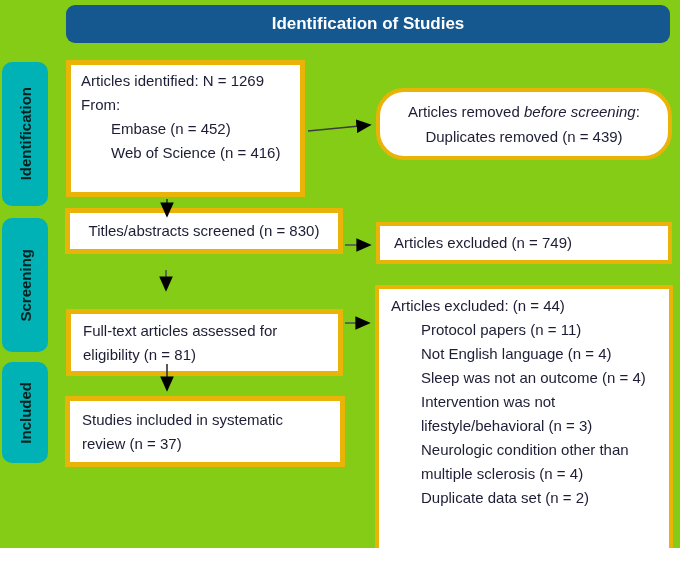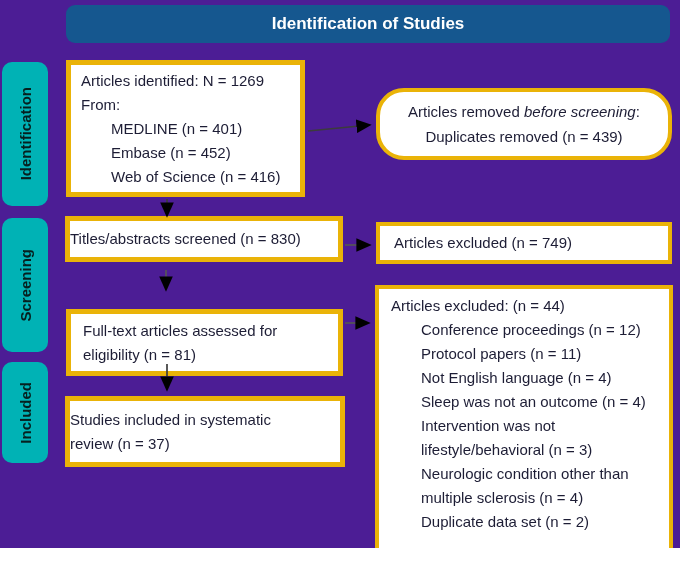--- a/index.html
+++ b/index.html
@@ -1,17 +1,17 @@
 <!DOCTYPE html>
 <html><head>
 <meta charset="utf-8">
 <style>
   html,body{margin:0;padding:0;background:#ffffff;}
   .canvas{
-    position:relative;width:680px;height:548px;background:#4c1d95;overflow:hidden;
+    position:relative;width:680px;height:548px;background:#84cc16;overflow:hidden;
     font-family:"Liberation Sans","DejaVu Sans",sans-serif;color:#1d1d35;
   }
   .header{
     position:absolute;left:66px;top:5px;width:604px;height:38px;
     background:#15578f;border-radius:9px;
     display:flex;align-items:center;justify-content:center;
   }
   .header span{color:#ffffff;font-weight:bold;font-size:17px;}
   .stage-tab{
     position:absolute;left:2px;width:46px;background:#00b2b5;border-radius:10px;
@@ -25,23 +25,23 @@
   .tab-screening{top:218px;height:134px;}
   .tab-included{top:362px;height:101px;}
   .fbox{
     position:absolute;background:#ffffff;border:5px solid #eab308;
     box-sizing:border-box;font-size:15px;line-height:24px;
   }
   .fbox-thin{border-width:4px;}
   .line{white-space:nowrap;}
   .indent{padding-left:30px;}
   .box-identified{left:66px;top:60px;width:239px;height:137px;padding:4px 10px;}
-  .box-screened{left:65px;top:216px;width:278px;height:46px;padding:6px 0;}
+  .box-screened{left:65px;top:208px;width:278px;height:46px;padding:6px 0;text-align:center;}
   .box-fulltext{left:66px;top:309px;width:277px;height:67px;padding:5px 12px;}
-  .box-included{left:65px;top:396px;width:280px;height:71px;padding:7px 0;}
+  .box-included{left:65px;top:396px;width:280px;height:71px;padding:7px 12px;}
   .box-removed{left:376px;top:88px;width:296px;height:72px;padding:7px 6px;text-align:center;line-height:25px;border-radius:28px;}
   .box-excluded1{left:376px;top:222px;width:296px;height:42px;padding:5px 14px;}
   .box-excluded2{left:375px;top:285px;width:298px;height:285px;padding:5px 0 5px 12px;}
   .arrow-layer{position:absolute;left:0;top:0;pointer-events:none;}
 </style>
 </head>
 <body>
 
 <div class="canvas">
 
@@ -55,21 +55,20 @@
   <div class="stage-tab tab-screening">
     <span>Screening</span>
   </div>
   <div class="stage-tab tab-included">
     <span>Included</span>
   </div>
 
   <div class="fbox box-identified">
     <div class="line">Articles identified: N = 1269</div>
     <div class="line">From:</div>
-    <div class="line indent">MEDLINE (n = 401)</div>
     <div class="line indent">Embase (n = 452)</div>
     <div class="line indent">Web of Science (n = 416)</div>
   </div>
 
   <div class="fbox fbox-thin box-removed">
     <div class="line"><span>Articles removed </span><i>before screening</i><span>:</span></div>
     <div class="line">Duplicates removed (n = 439)</div>
   </div>
 
   <div class="fbox box-screened">
@@ -80,21 +79,20 @@
     <div class="line">Articles excluded (n = 749)</div>
   </div>
 
   <div class="fbox box-fulltext">
     <div class="line">Full-text articles assessed for</div>
     <div class="line">eligibility (n = 81)</div>
   </div>
 
   <div class="fbox fbox-thin box-excluded2">
     <div class="line">Articles excluded: (n = 44)</div>
-    <div class="line indent">Conference proceedings (n = 12)</div>
     <div class="line indent">Protocol papers (n = 11)</div>
     <div class="line indent">Not English language (n = 4)</div>
     <div class="line indent">Sleep was not an outcome (n = 4)</div>
     <div class="line indent">Intervention was not</div>
     <div class="line indent">lifestyle/behavioral (n = 3)</div>
     <div class="line indent">Neurologic condition other than</div>
     <div class="line indent">multiple sclerosis (n = 4)</div>
     <div class="line indent">Duplicate data set (n = 2)</div>
   </div>
 

